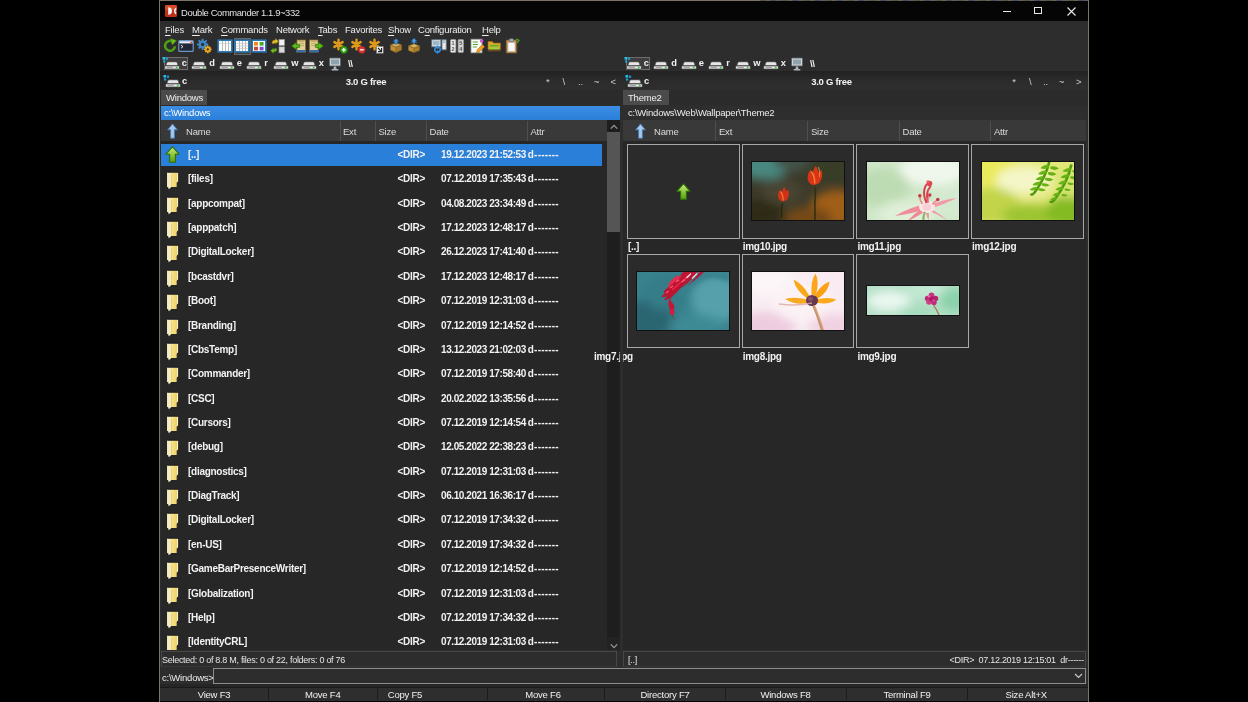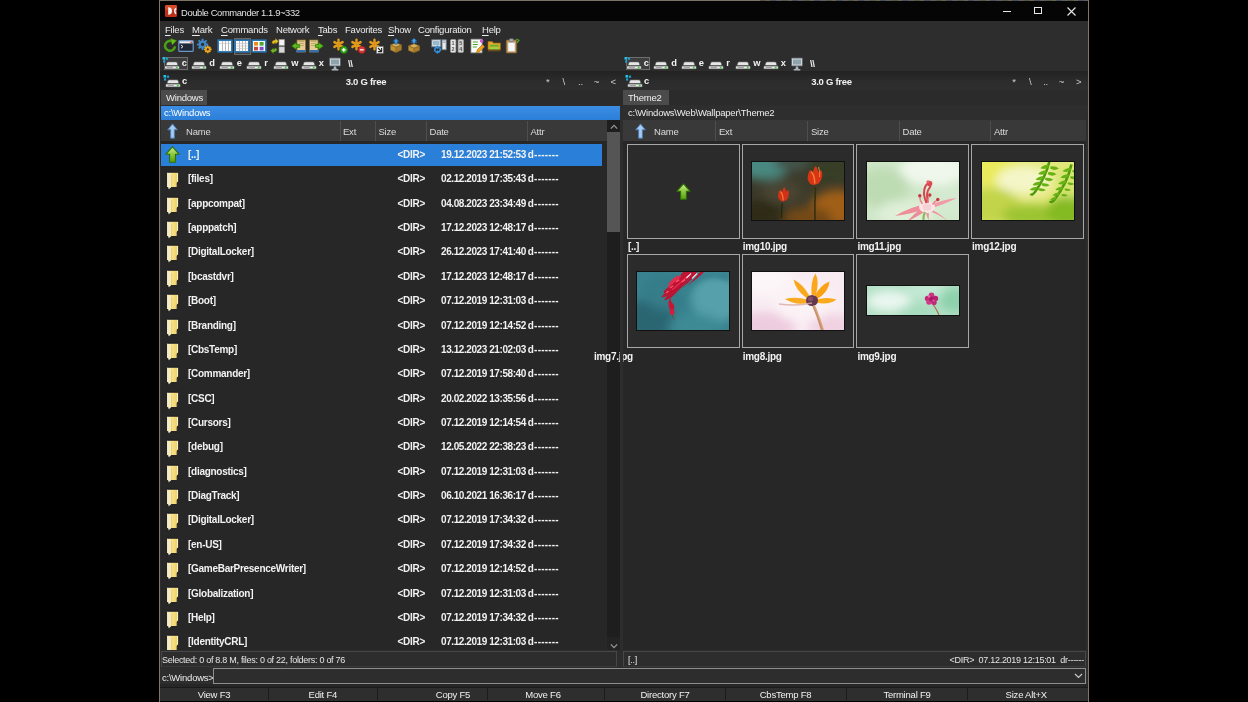--- a/index.html
+++ b/index.html
@@ -459,21 +459,21 @@
         </linearGradient>
       </defs>
       <path d="M1.6 1.2 H13.4 V10.6 L12.2 11.9 V16.6 H5.2 L3.2 19.4 L2.9 16.6 H1.6 Z" fill="url(#fgb)" stroke="#1c1c28" stroke-width="1"></path>
       <path d="M2.2 1.8 q3 0.6 4 2 V16 L4.4 18.2 L4 16 H2.2 Z" fill="#f4ecc2"></path>
       <path d="M6.6 4 V16" stroke="#e0c878" stroke-width="0.8"></path>
       <path d="M12.6 2 V10.4" stroke="#fdf8d0" stroke-width="1"></path>
     </svg>
   </div>
 <div class="txt b" style="left:188px;top:173.4px">[files]</div>
 <div class="txt b" style="left:365px;top:173.4px;width:60px;text-align:right">&lt;DIR&gt;</div>
-<div class="txt b dt" style="left:441px;top:173.4px">02.12.2019 17:35:43</div>
+<div class="txt b dt" style="left:441px;top:173.4px">07.12.2019 17:35:43</div>
 <div class="txt b" style="left:527.8px;top:173.4px;letter-spacing:0.2px">d-------</div>
 <div class="a" style="left:165px;top:195.7px">
     <svg width="15" height="20" viewBox="0 0 15 20">
       <defs>
         <linearGradient id="fgb" x1="0" y1="0" x2="1" y2="0">
           <stop offset="0" stop-color="#fcf2ae"></stop>
           <stop offset="0.5" stop-color="#f7e183"></stop>
           <stop offset="1" stop-color="#eccb62"></stop>
         </linearGradient>
       </defs>
@@ -1091,25 +1091,25 @@
 <div class="txt" style="left:1084px;top:654.5px;color:#e5e5e5;font-size:9px;letter-spacing:-0.28px;transform:translateX(-100%)">&lt;DIR&gt;&nbsp; 07.12.2019 12:15:01&nbsp; dr------</div>
 <div class="a" style="left:160px;top:667px;width:928px;height:20px;background:#2d2d2d"></div>
 <div class="txt" style="left:162px;top:671.5px;color:#ededed">c:\Windows&gt;</div>
 <div class="a" style="left:160px;top:684px;width:928px;height:4px;background:#262626"></div>
 <div class="a" style="left:212.5px;top:668.3px;width:873.5px;height:15.8px;background:#2d2d2d;border:1px solid #8e8e8e"></div>
 <svg class="a" style="left:1074px;top:673px" width="9" height="6" viewBox="0 0 9 6">
     <path d="M1 1 L4.5 4.5 L8 1" stroke="#c8c8c8" stroke-width="1.2" fill="none"></path>
   </svg>
 <div class="a" style="left:160px;top:687px;width:928px;height:14px;background:#2e2e2e;border-top:1px solid #1a1a1a"></div>
 <div class="txt" style="left:214px;top:689px;color:#f0f0f0;transform:translateX(-50%)">View F3</div>
-<div class="txt" style="left:322.8px;top:689px;color:#f0f0f0;transform:translateX(-50%)">Edit F4</div>
-<div class="txt" style="left:453px;top:689px;color:#f0f0f0;transform:translateX(-50%)">Copy F5</div>
+<div class="txt" style="left:322.8px;top:689px;color:#f0f0f0;transform:translateX(-50%)">Move F4</div>
+<div class="txt" style="left:405px;top:689px;color:#f0f0f0;transform:translateX(-50%)">Copy F5</div>
 <div class="txt" style="left:543px;top:689px;color:#f0f0f0;transform:translateX(-50%)">Move F6</div>
 <div class="txt" style="left:665px;top:689px;color:#f0f0f0;transform:translateX(-50%)">Directory F7</div>
-<div class="txt" style="left:785.5px;top:689px;color:#f0f0f0;transform:translateX(-50%)">CbsTemp F8</div>
+<div class="txt" style="left:785.5px;top:689px;color:#f0f0f0;transform:translateX(-50%)">Windows F8</div>
 <div class="txt" style="left:907px;top:689px;color:#f0f0f0;transform:translateX(-50%)">Terminal F9</div>
 <div class="txt" style="left:1026.3px;top:689px;color:#f0f0f0;transform:translateX(-50%)">Size Alt+X</div>
 <div class="a" style="left:268.4px;top:688px;width:1px;height:12px;background:#1c1c1c"></div>
 <div class="a" style="left:376.8px;top:688px;width:1px;height:12px;background:#1c1c1c"></div>
 <div class="a" style="left:486.9px;top:688px;width:1px;height:12px;background:#1c1c1c"></div>
 <div class="a" style="left:604px;top:688px;width:1px;height:12px;background:#1c1c1c"></div>
 <div class="a" style="left:725.3px;top:688px;width:1px;height:12px;background:#1c1c1c"></div>
 <div class="a" style="left:846.3px;top:688px;width:1px;height:12px;background:#1c1c1c"></div>
 <div class="a" style="left:966.7px;top:688px;width:1px;height:12px;background:#1c1c1c"></div>
 <div class="a" style="left:160px;top:701px;width:928px;height:1px;background:#000"></div>

